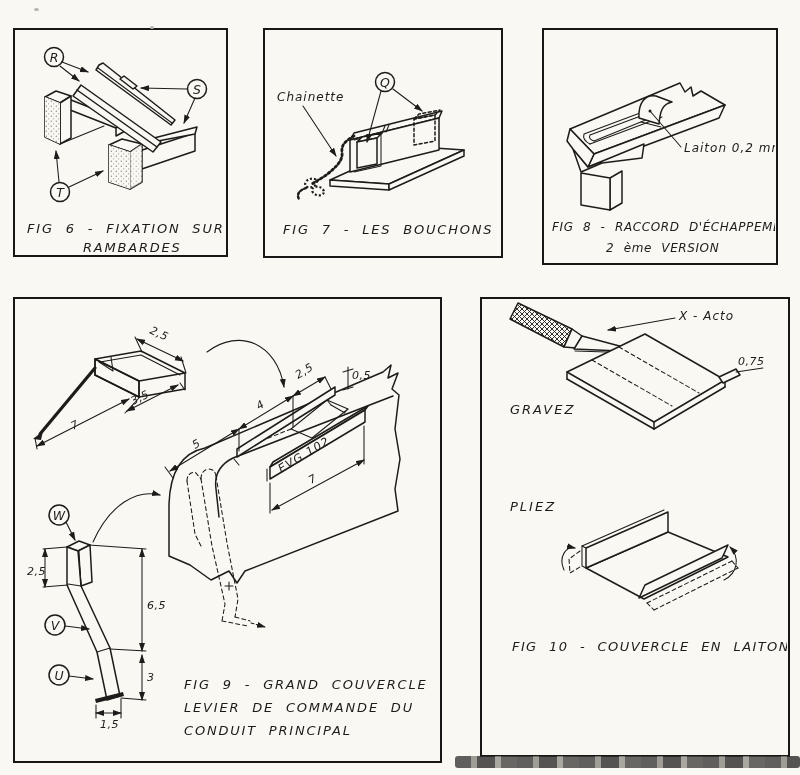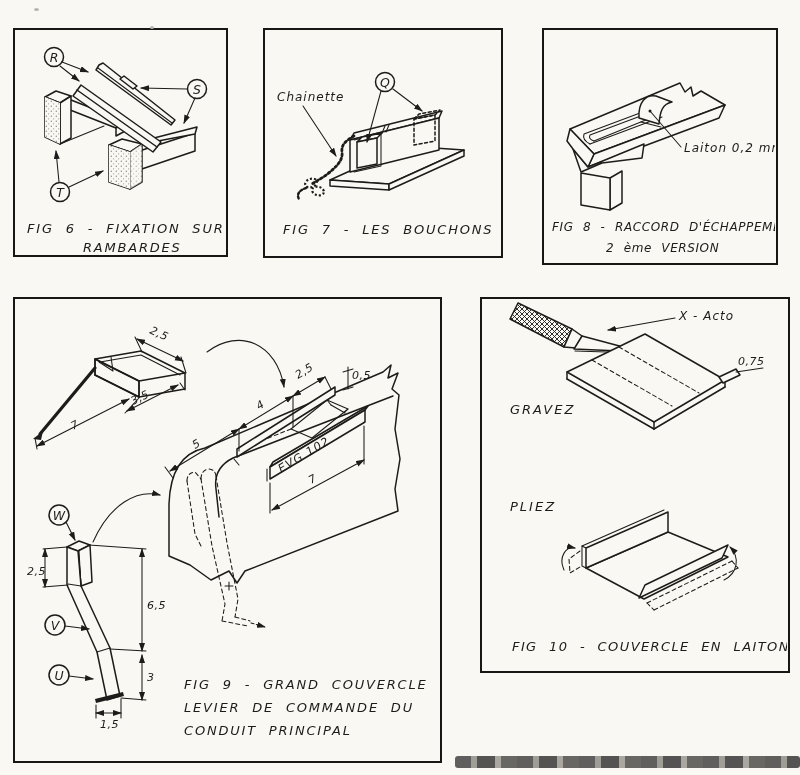--- a/index.html
+++ b/index.html
@@ -346,21 +346,21 @@
       <line class="ink thin" x1="106" y1="400" x2="106" y2="419"></line>
       <text class="htext dim" x="85" y="429">1,5</text>
     </g>
 
     <text class="htext cap" x="169" y="390">FIG 9 - GRAND COUVERCLE ET</text>
     <text class="htext cap" x="169" y="413">LEVIER DE COMMANDE DU</text>
     <text class="htext cap" x="169" y="436">CONDUIT PRINCIPAL</text>
   </svg>
 </section>
 
-<section class="panel" style="left:480px;top:297px;width:310px;height:376px;">
+<section class="panel" style="left:480px;top:297px;width:310px;height:460px;">
   <svg width="305" height="371" viewBox="0 0 305 371">
     <defs>
       <marker id="ae10" markerWidth="9" markerHeight="7" refX="8" refY="3" orient="auto" markerUnits="userSpaceOnUse">
           <path d="M0,0L9,3L0,6Z" fill="#1d1c1a"></path>
         </marker>
       <pattern id="hatch10" width="5" height="5" patternUnits="userSpaceOnUse">
         <rect width="5" height="5" fill="#faf8f3"></rect>
         <path d="M0,5 L5,0 M0,0 L5,5" stroke="#1d1c1a" stroke-width="0.9"></path>
       </pattern>
     </defs>

